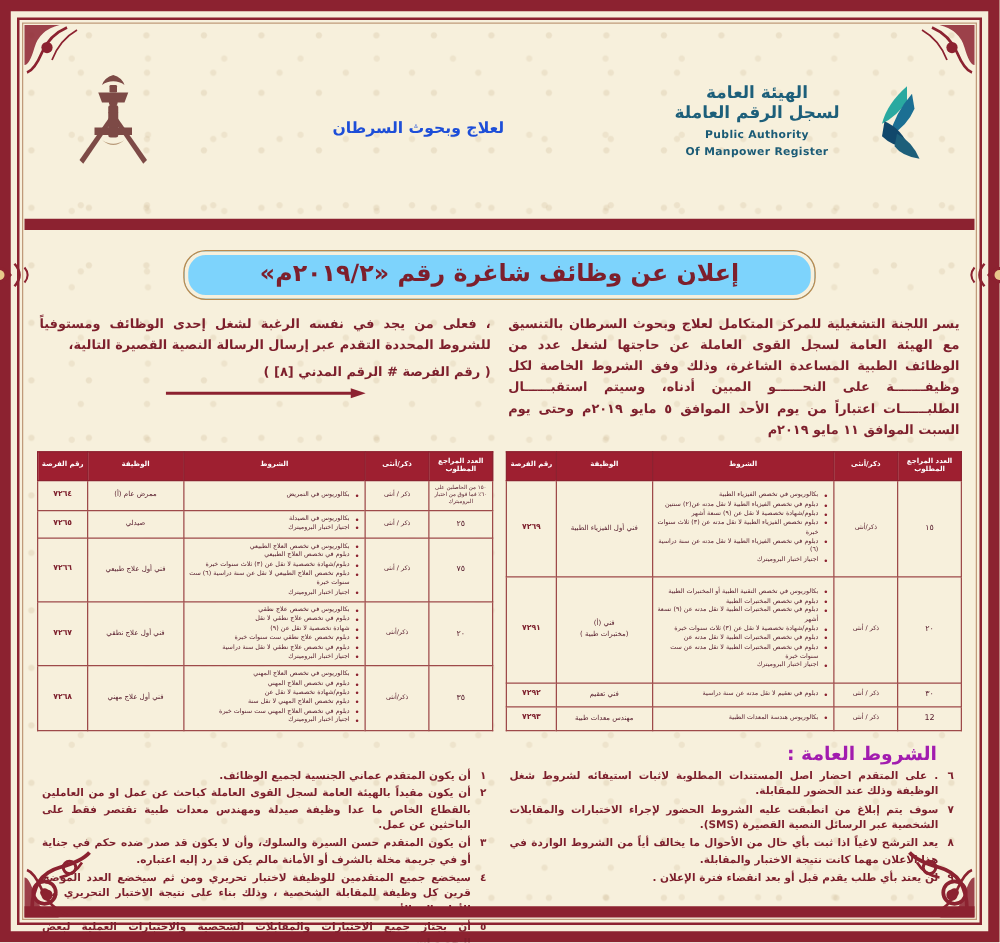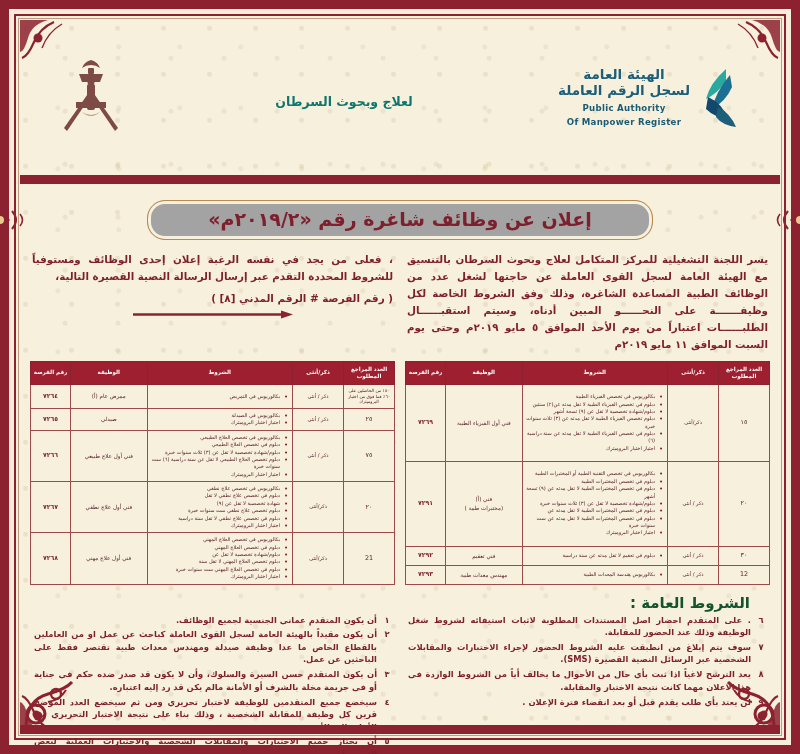--- a/index.html
+++ b/index.html
@@ -53,48 +53,48 @@
 
   .content { position: absolute; top: 20px; left: 20px; right: 20px; bottom: 20px; }
 
   
   .header {
     position: relative;
     height: 155px;
     display: flex; align-items: center; justify-content: space-between;
     padding: 0 32px;
   }
-  .logo-block { display: flex; align-items: center; gap: 6px; }
+  .logo-block { display: flex; align-items: center; gap: 24px; }
   .logo-mark { width: 52px; height: 62px; flex: none; }
   .logo-text { text-align: center; line-height: 1.18; }
   .logo-ar { color:#1d5f7a; font-size: 13.5px; font-weight: bold; display:block; }
   .logo-en { color:#1b5b76; font-size: 8.6px; font-weight: bold; letter-spacing:.3px; display:block; margin-top:4px;}
 
   .diwan-block { text-align: center; margin-top: 4px; }
   .diwan-title {
     color:#7d1f2c; font-size: 27px; font-weight: bold;
     font-family: "DejaVu Serif", "Liberation Serif", serif;
     letter-spacing: -1px;
   }
   .diwan-sub1 { color:#8c2230; font-size: 12.5px; font-weight: bold; margin-top: 5px; }
-  .diwan-sub2 { color:#0f766e; font-size: 12.5px; font-weight: bold; margin-top: 3px; }
+  .diwan-sub2 { color:#1d4ed8; font-size: 12.5px; font-weight: bold; margin-top: 3px; }
   .emblem { width: 78px; height: 88px; }
 
   .header-rule {
     height: 9px; background: #8c2230; margin: 0 0 0 0;
   }
 
   
   .banner-wrap {
     position: relative; display:flex; align-items:center; justify-content:center;
     margin-top: 16px;
   }
   .banner {
     position: relative;
-    background: #a3a3a3;
+    background: #7dd3fc;
     border: 1.5px solid #b98a4e;
     border-radius: 18px;
     padding: 7px 60px 9px;
     color:#7d1f2c; font-size: 19px; font-weight: bold;
     box-shadow: 0 0 0 3px #f7f0dc inset;
   }
   .banner-orn { position:absolute; top:50%; transform:translateY(-50%); width:46px; height:30px; color:#8c2230;}
   .banner-orn.l { left: -34px; }
   .banner-orn.r { right: -34px; transform: translateY(-50%) scaleX(-1); }
 
@@ -134,21 +134,21 @@
   td.count { font-size: 6.4px; color:#5a2030; }
   td.count.small { font-size: 4.4px; line-height:1.3; }
   col.c-num   { width: 11%; }
   col.c-job   { width: 21%; }
   col.c-cond  { width: 40%; }
   col.c-sex   { width: 14%; }
   col.c-cnt   { width: 14%; }
 
   
   .gc-title {
-    text-align: right; color:#14532d; font-size: 15px; font-weight: bold;
+    text-align: right; color:#a21caf; font-size: 15px; font-weight: bold;
     margin: 9px 30px 2px 0;
   }
   .gc-cols { display:flex; gap: 16px; margin: 0 14px; }
   .gc-col { flex: 1; }
   .gc-item {
     display:flex; gap: 5px; color:#7d1f2c; font-size: 8.4px; line-height:1.48;
     font-weight: bold; margin-bottom: 2.5px; text-align: justify;
   }
   .gc-idx { flex: none; width: 10px; text-align: center; }
   .gc-txt { flex: 1; }
@@ -238,21 +238,21 @@
         <path d="M26 6 q8 9 0 18" stroke="#8c2230" stroke-width="2" fill="none"></path>
         <path d="M34 9 q5 6 0 12" stroke="#8c2230" stroke-width="1.6" fill="none"></path>
       </svg>
     </div>
 
     <div class="intro">
       <div class="intro-col right">
         <div>يسر اللجنة التشغيلية للمركز المتكامل لعلاج وبحوث السرطان بالتنسيق مع الهيئة العامة لسجل القوى العاملة عن حاجتها لشغل عدد من الوظائف الطبية المساعدة الشاغرة، وذلك وفق الشروط الخاصة لكل وظيفـــــــة على النحــــــو المبين أدناه، وسيتم استقبــــــال الطلبــــــات اعتباراً من يوم الأحد الموافق ٥ مايو ٢٠١٩م وحتى يوم السبت الموافق ١١ مايو ٢٠١٩م</div>
       </div>
       <div class="intro-col left">
-        <div>، فعلى من يجد في نفسه الرغبة إعلان إحدى الوظائف ومستوفياً للشروط المحددة التقدم عبر إرسال الرسالة النصية القصيرة التالية،</div>
+        <div>، فعلى من يجد في نفسه الرغبة لشغل إحدى الوظائف ومستوفياً للشروط المحددة التقدم عبر إرسال الرسالة النصية القصيرة التالية،</div>
         <div class="sms-line">( رقم الفرصة # الرقم المدني [٨] )</div>
         <div class="arrow-row">
           <svg class="arrow" viewBox="0 0 160 9">
             <path d="M0 4.5 H150" stroke="#8c2230" stroke-width="2.4"></path>
             <path d="M160 4.5 L148 0.5 V8.5 Z" fill="#8c2230"></path>
           </svg>
         </div>
       </div>
     </div>
 
@@ -400,21 +400,21 @@
                   <li>شهادة تخصصية لا تقل عن (٩)</li>
                   <li>دبلوم تخصص علاج نطقي ست سنوات خبرة</li>
                   <li>دبلوم في تخصص علاج نطقي لا تقل سنة دراسية</li>
                   <li>اجتياز اختبار البروميترك</li>
                 </ul>
               </td>
               <td class="job">فني أول علاج نطقي</td>
               <td class="num">٧٢٦٧</td>
             </tr>
             <tr>
-              <td class="count">21</td>
+              <td class="count">٣٥</td>
               <td>ذكر/أنثى</td>
               <td class="cond">
                 <ul>
                   <li>بكالوريوس في تخصص العلاج المهني</li>
                   <li>دبلوم في تخصص العلاج المهني</li>
                   <li>دبلوم/شهادة تخصصية لا تقل عن</li>
                   <li>دبلوم تخصص العلاج المهني لا تقل سنة</li>
                   <li>دبلوم في تخصص العلاج المهني ست سنوات خبرة</li>
                   <li>اجتياز اختبار البروميترك</li>
                 </ul>

